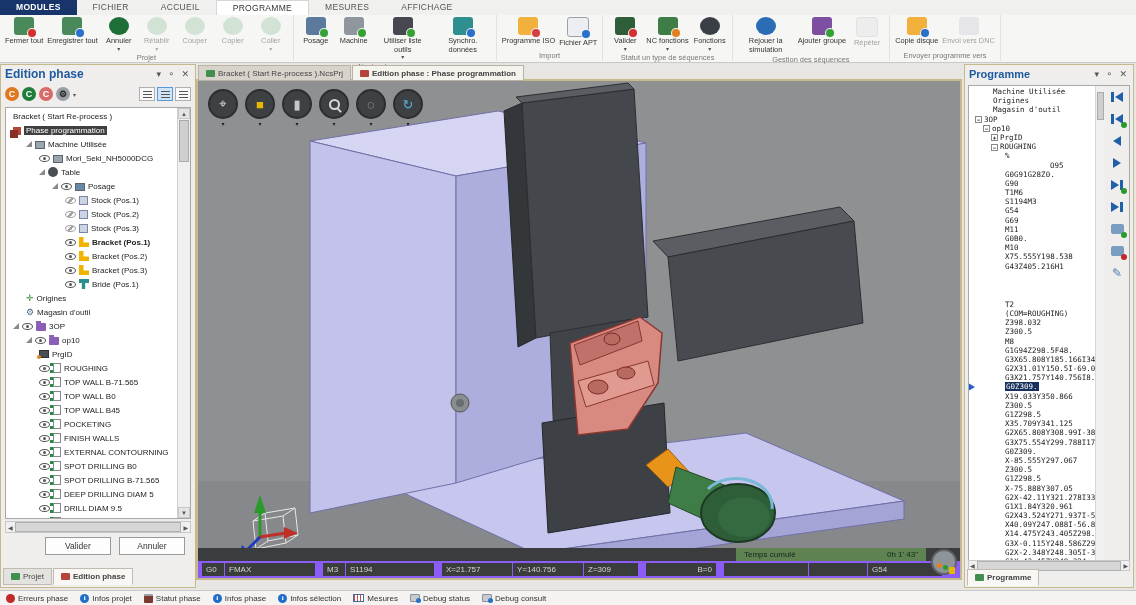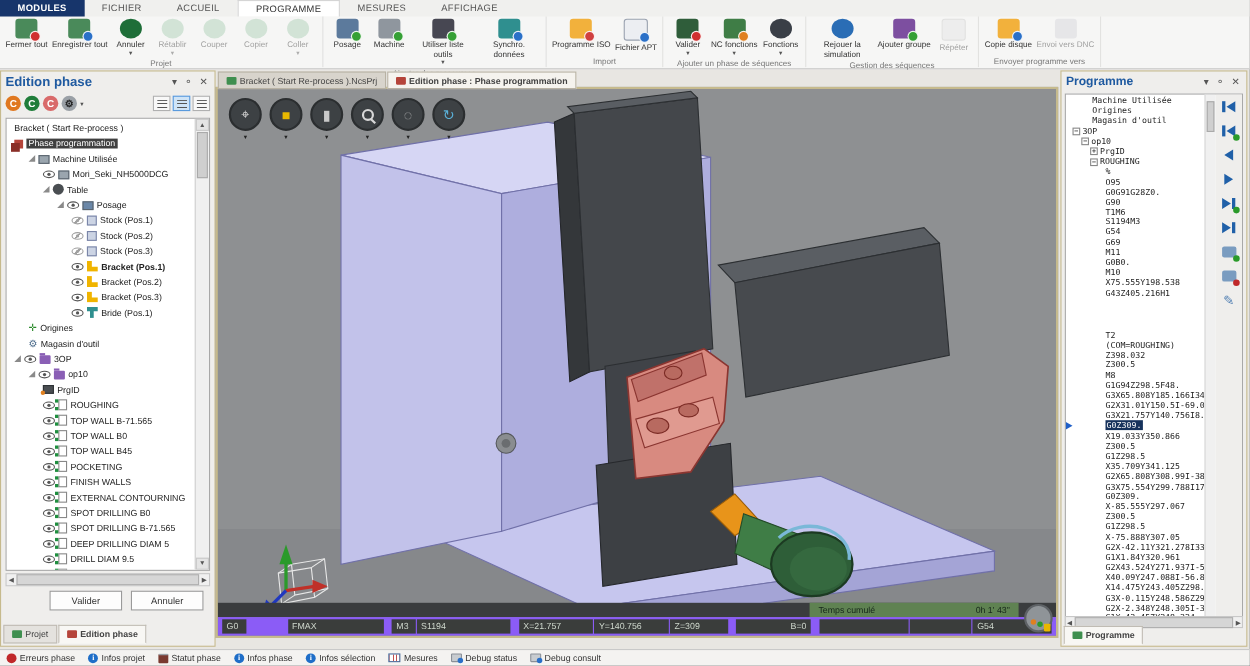--- a/index.html
+++ b/index.html
@@ -237,21 +237,21 @@
             <span class="ric ic-nc"></span>
             <span>NC fonctions</span>
             <span class="dd">▾</span>
           </div>
           <div class="rbtn">
             <span class="ric ic-fonctions"></span>
             <span>Fonctions</span>
             <span class="dd">▾</span>
           </div>
         </div>
-        <div class="gname">Ajouter un phase de séquences</div>
+        <div class="gname">Statut un type de séquences</div>
       </div>
       <div class="group">
         <div class="gbtns">
           <div class="rbtn">
             <span class="ric ic-replay"></span>
             <span>Rejouer la simulation</span>
           </div>
           <div class="rbtn">
             <span class="ric ic-group"></span>
             <span>Ajouter groupe</span>
@@ -563,21 +563,21 @@
       </div>
     </div>
   <div class="timerow">
     <div class="timebar">
       <span>Temps cumulé</span>
       <span>0h 1' 43"</span>
     </div>
   </div>
   <div class="valrow" id="valrow">
       <span class="vfield" style="width: 22px;">G0</span>
-      <span class="vfield" style="width: 90px; margin-left: 37px;">FMAX</span>
+      <span class="vfield" style="width: 90px;">FMAX</span>
       <span class="vgap" style="width: 6px;"></span>
       <span class="vfield" style="width: 22px;">M3</span>
       <span class="vfield" style="width: 88px;">S1194</span>
       <span class="vgap" style="width: 6px;"></span>
       <span class="vfield" style="width: 70px;">X=21.757</span>
       <span class="vfield" style="width: 70px;">Y=140.756</span>
       <span class="vfield" style="width: 54px;">Z=309</span>
       <span class="vgap" style="width: 6px;"></span>
       <span class="vfield" style="width: 70px; text-align: right;">B=0</span>
       <span class="vgap" style="width: 6px;"></span>
@@ -598,21 +598,21 @@
   <div class="codewrap">
     <div class="code" id="code">
         <div class="cline" style="padding-left: 24px;"><span>Machine Utilisée</span></div>
         <div class="cline" style="padding-left: 24px;"><span>Origines</span></div>
         <div class="cline" style="padding-left: 24px;"><span>Magasin d'outil</span></div>
         <div class="cline" style="padding-left: 6px;"><span class="cexp">−</span><span>3OP</span></div>
         <div class="cline" style="padding-left: 14px;"><span class="cexp">−</span><span>op10</span></div>
         <div class="cline" style="padding-left: 22px;"><span class="cexp">+</span><span>PrgID</span></div>
         <div class="cline" style="padding-left: 22px;"><span class="cexp">−</span><span>ROUGHING</span></div>
         <div class="cline" style="padding-left: 36px;"><span>%</span></div>
-        <div class="cline" style="padding-left: 36px;"><span>O95</span></div>
+        <div class="cline" style="padding-left: 36px; margin-left: 45px;"><span>O95</span></div>
         <div class="cline" style="padding-left: 36px;"><span>G0G91G28Z0.</span></div>
         <div class="cline" style="padding-left: 36px;"><span>G90</span></div>
         <div class="cline" style="padding-left: 36px;"><span>T1M6</span></div>
         <div class="cline" style="padding-left: 36px;"><span>S1194M3</span></div>
         <div class="cline" style="padding-left: 36px;"><span>G54</span></div>
         <div class="cline" style="padding-left: 36px;"><span>G69</span></div>
         <div class="cline" style="padding-left: 36px;"><span>M11</span></div>
         <div class="cline" style="padding-left: 36px;"><span>G0B0.</span></div>
         <div class="cline" style="padding-left: 36px;"><span>M10</span></div>
         <div class="cline" style="padding-left: 36px;"><span>X75.555Y198.538</span></div>

